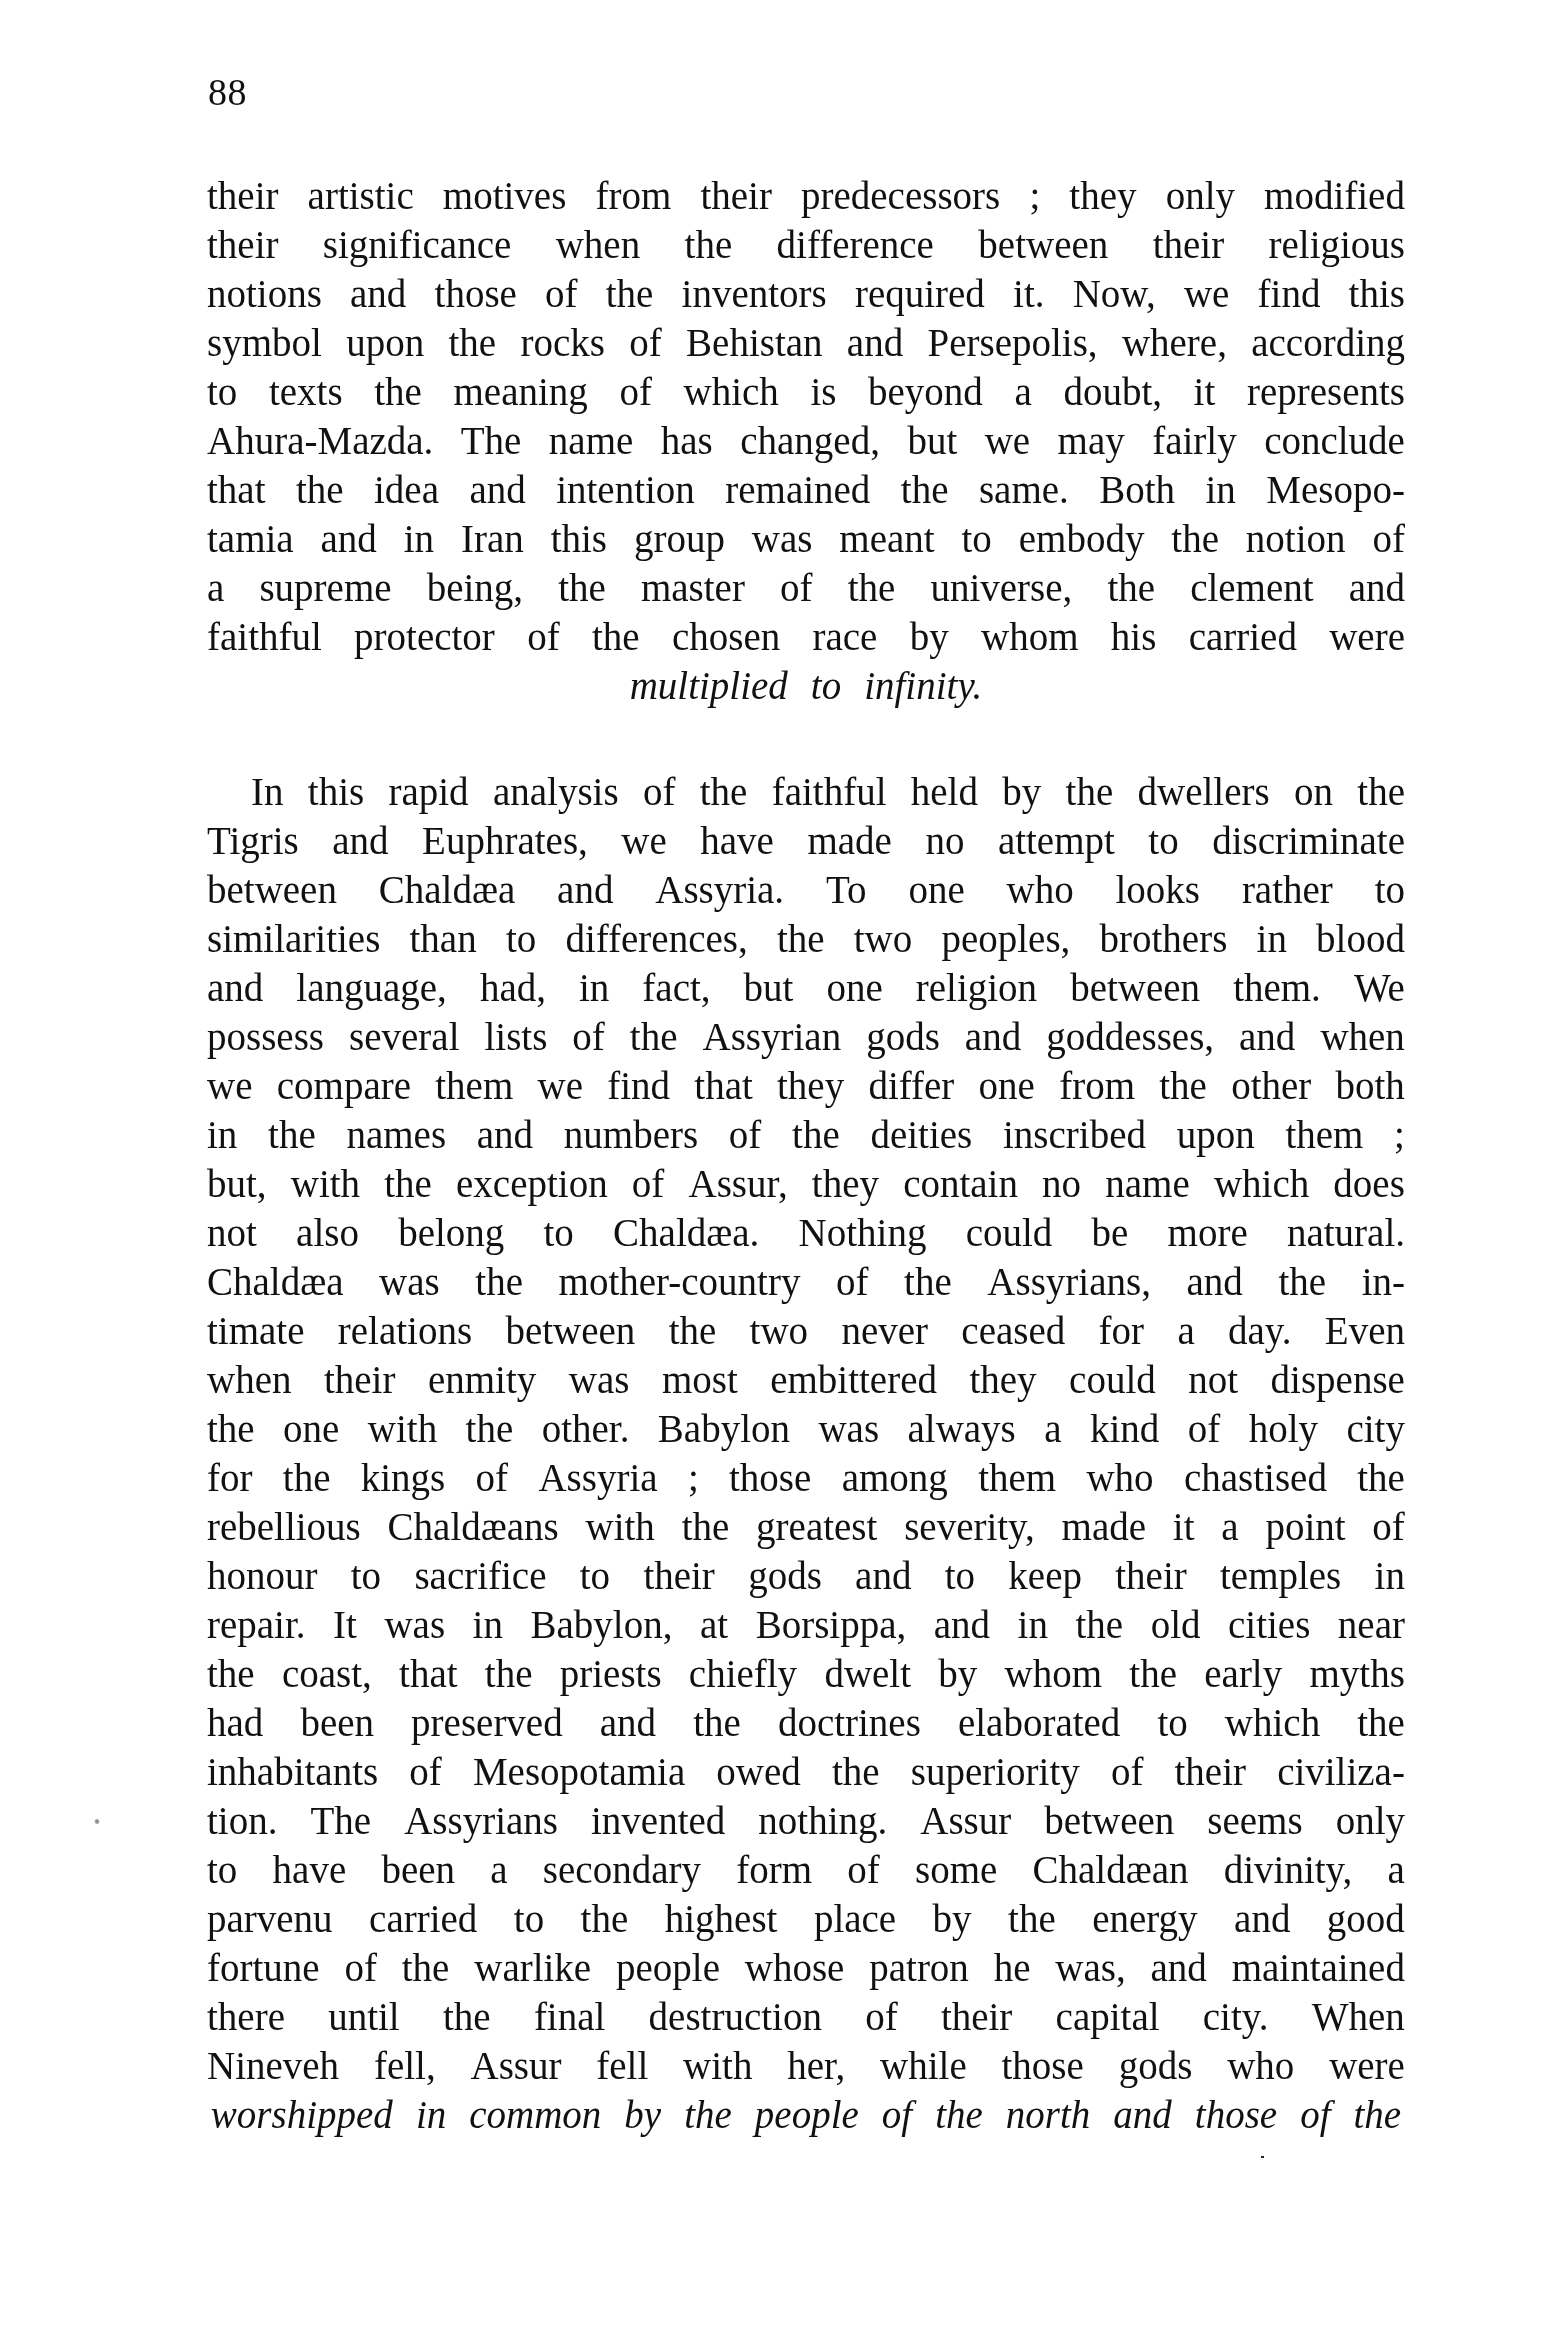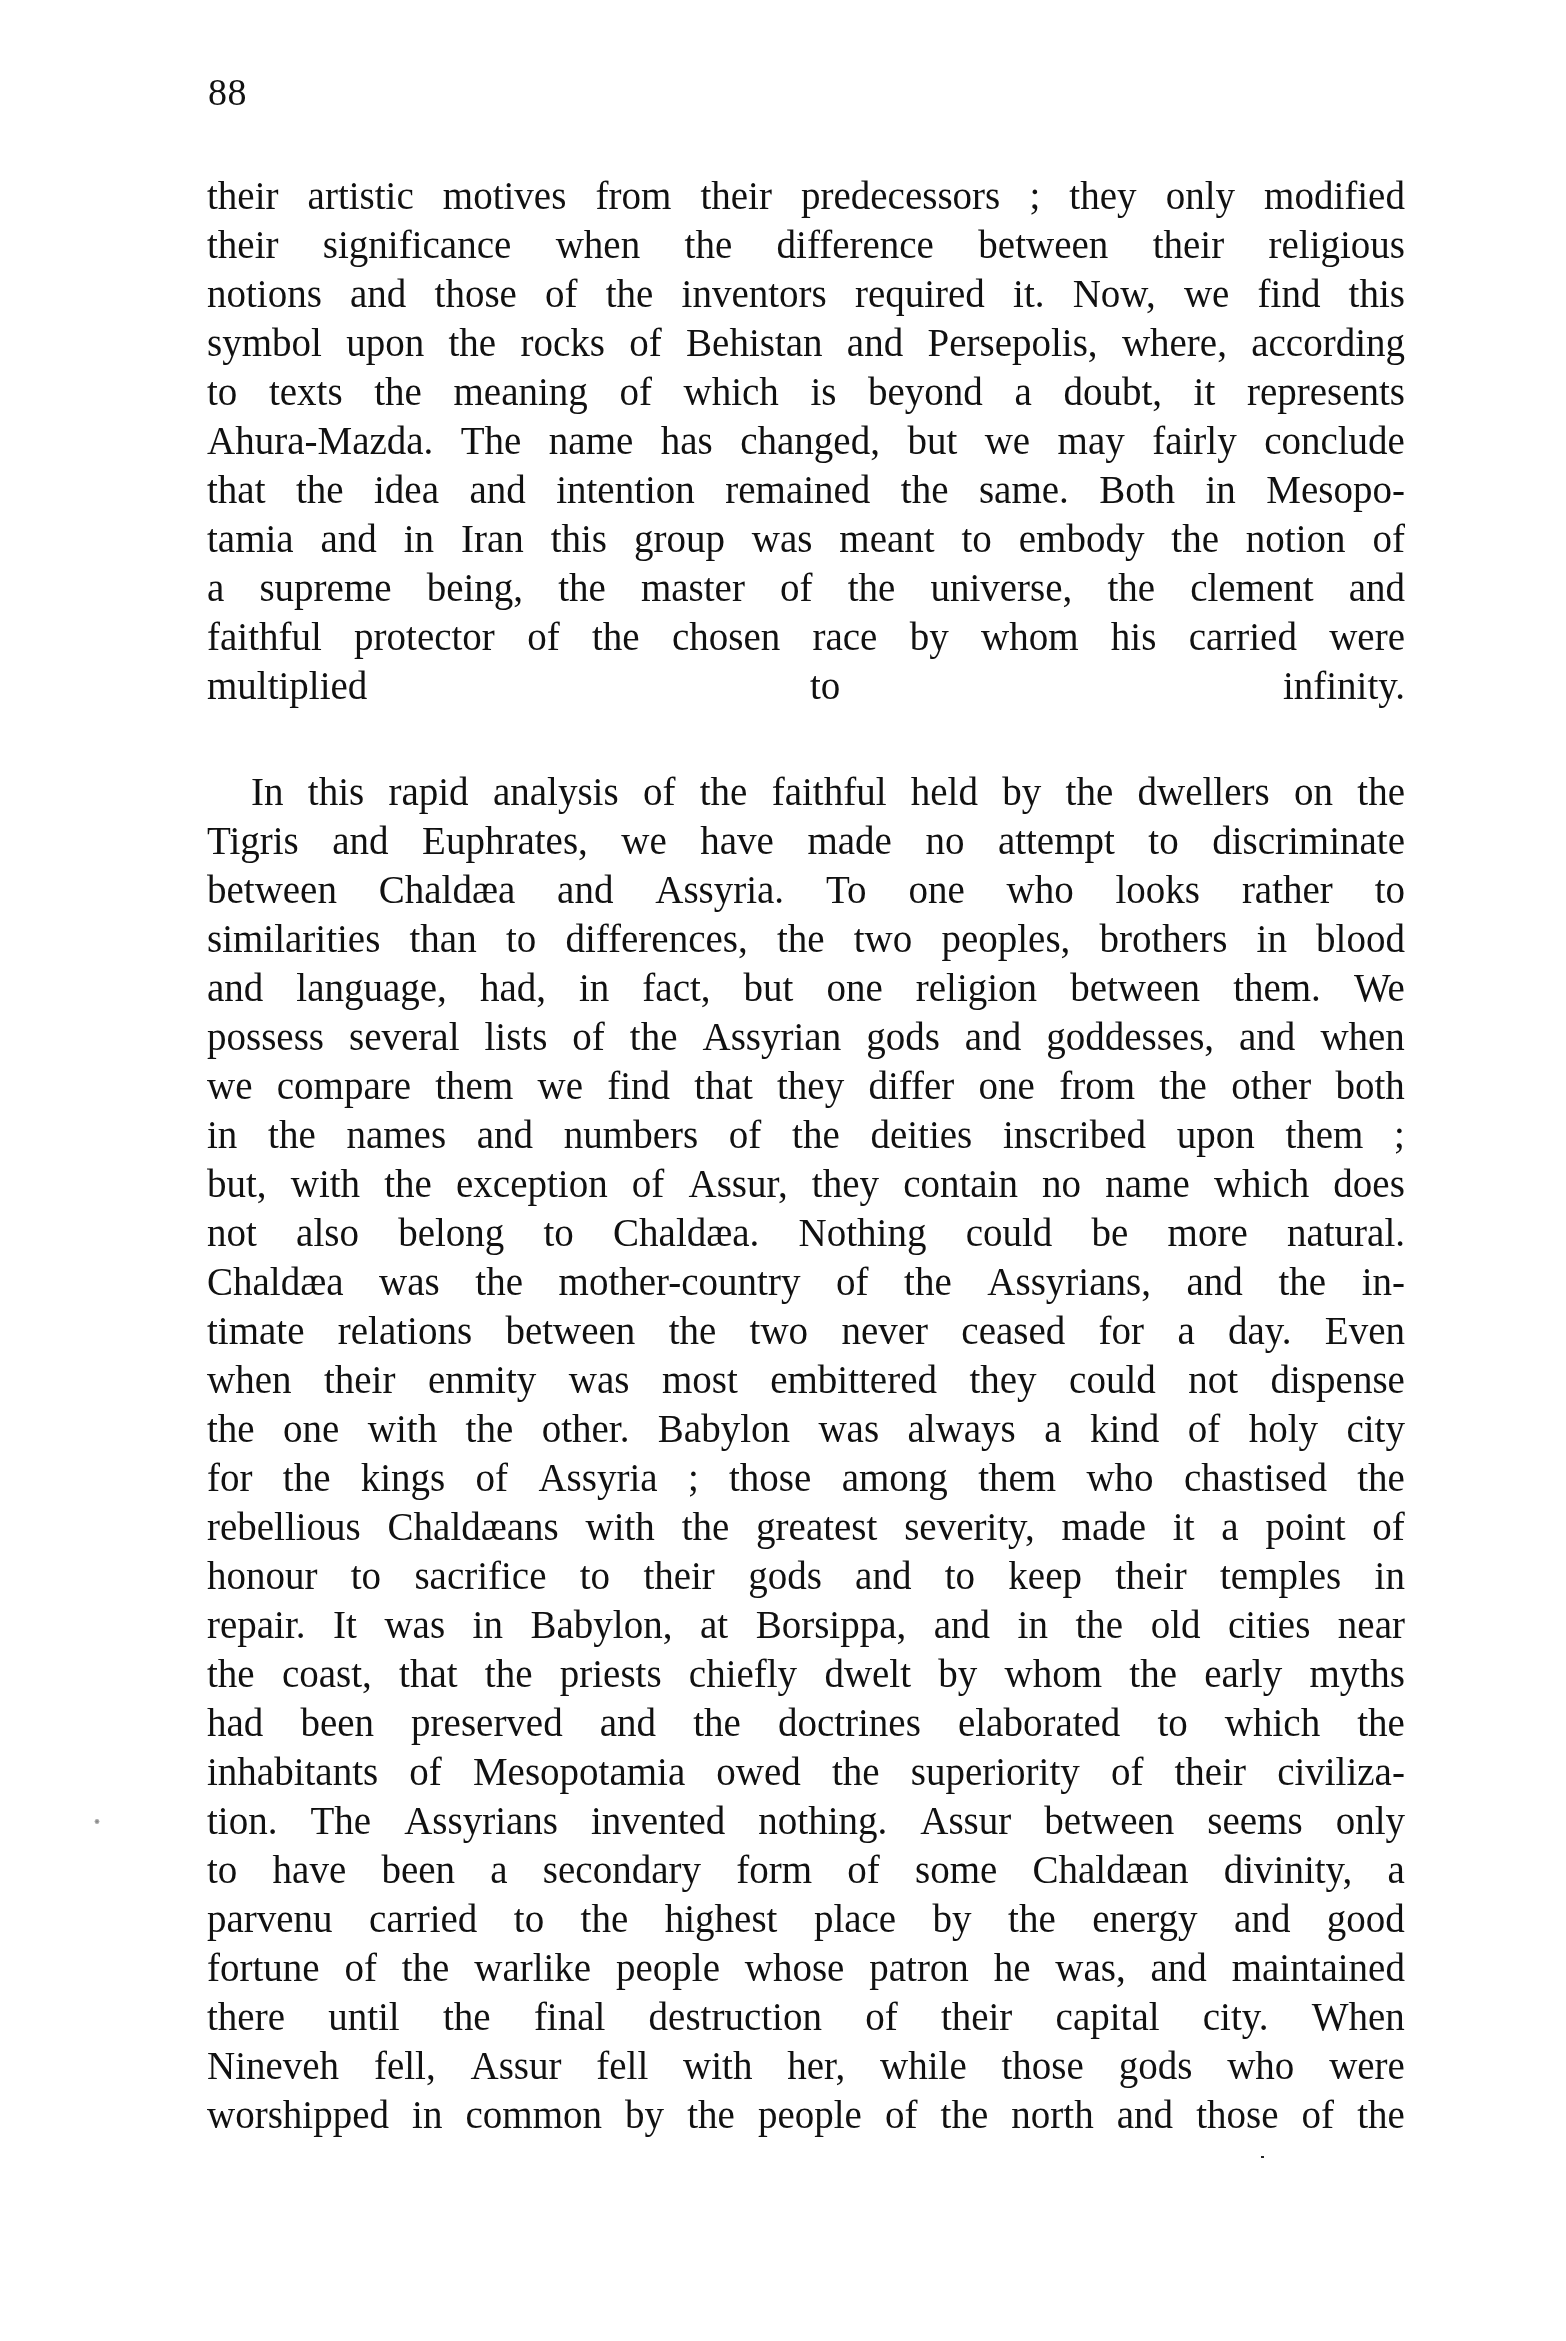--- a/index.html
+++ b/index.html
@@ -70,22 +70,23 @@
       padding-left: 44px;
     }
     .line-inner {
       display: flex;
       justify-content: space-between;
       width: 100%;
       gap: 12px;
     }
     .line.last .line-inner,
     .line.indent.last .line-inner {
-      justify-content: space-between;
-      gap: 10px;
+      justify-content: center;
+      gap: 23px;
+      font-style: italic;
     }
     .word {
       display: inline-block;
     }
     .speck {
       position: absolute;
       width: 3.2px;
       height: 1.9px;
       background: #222;
     }

